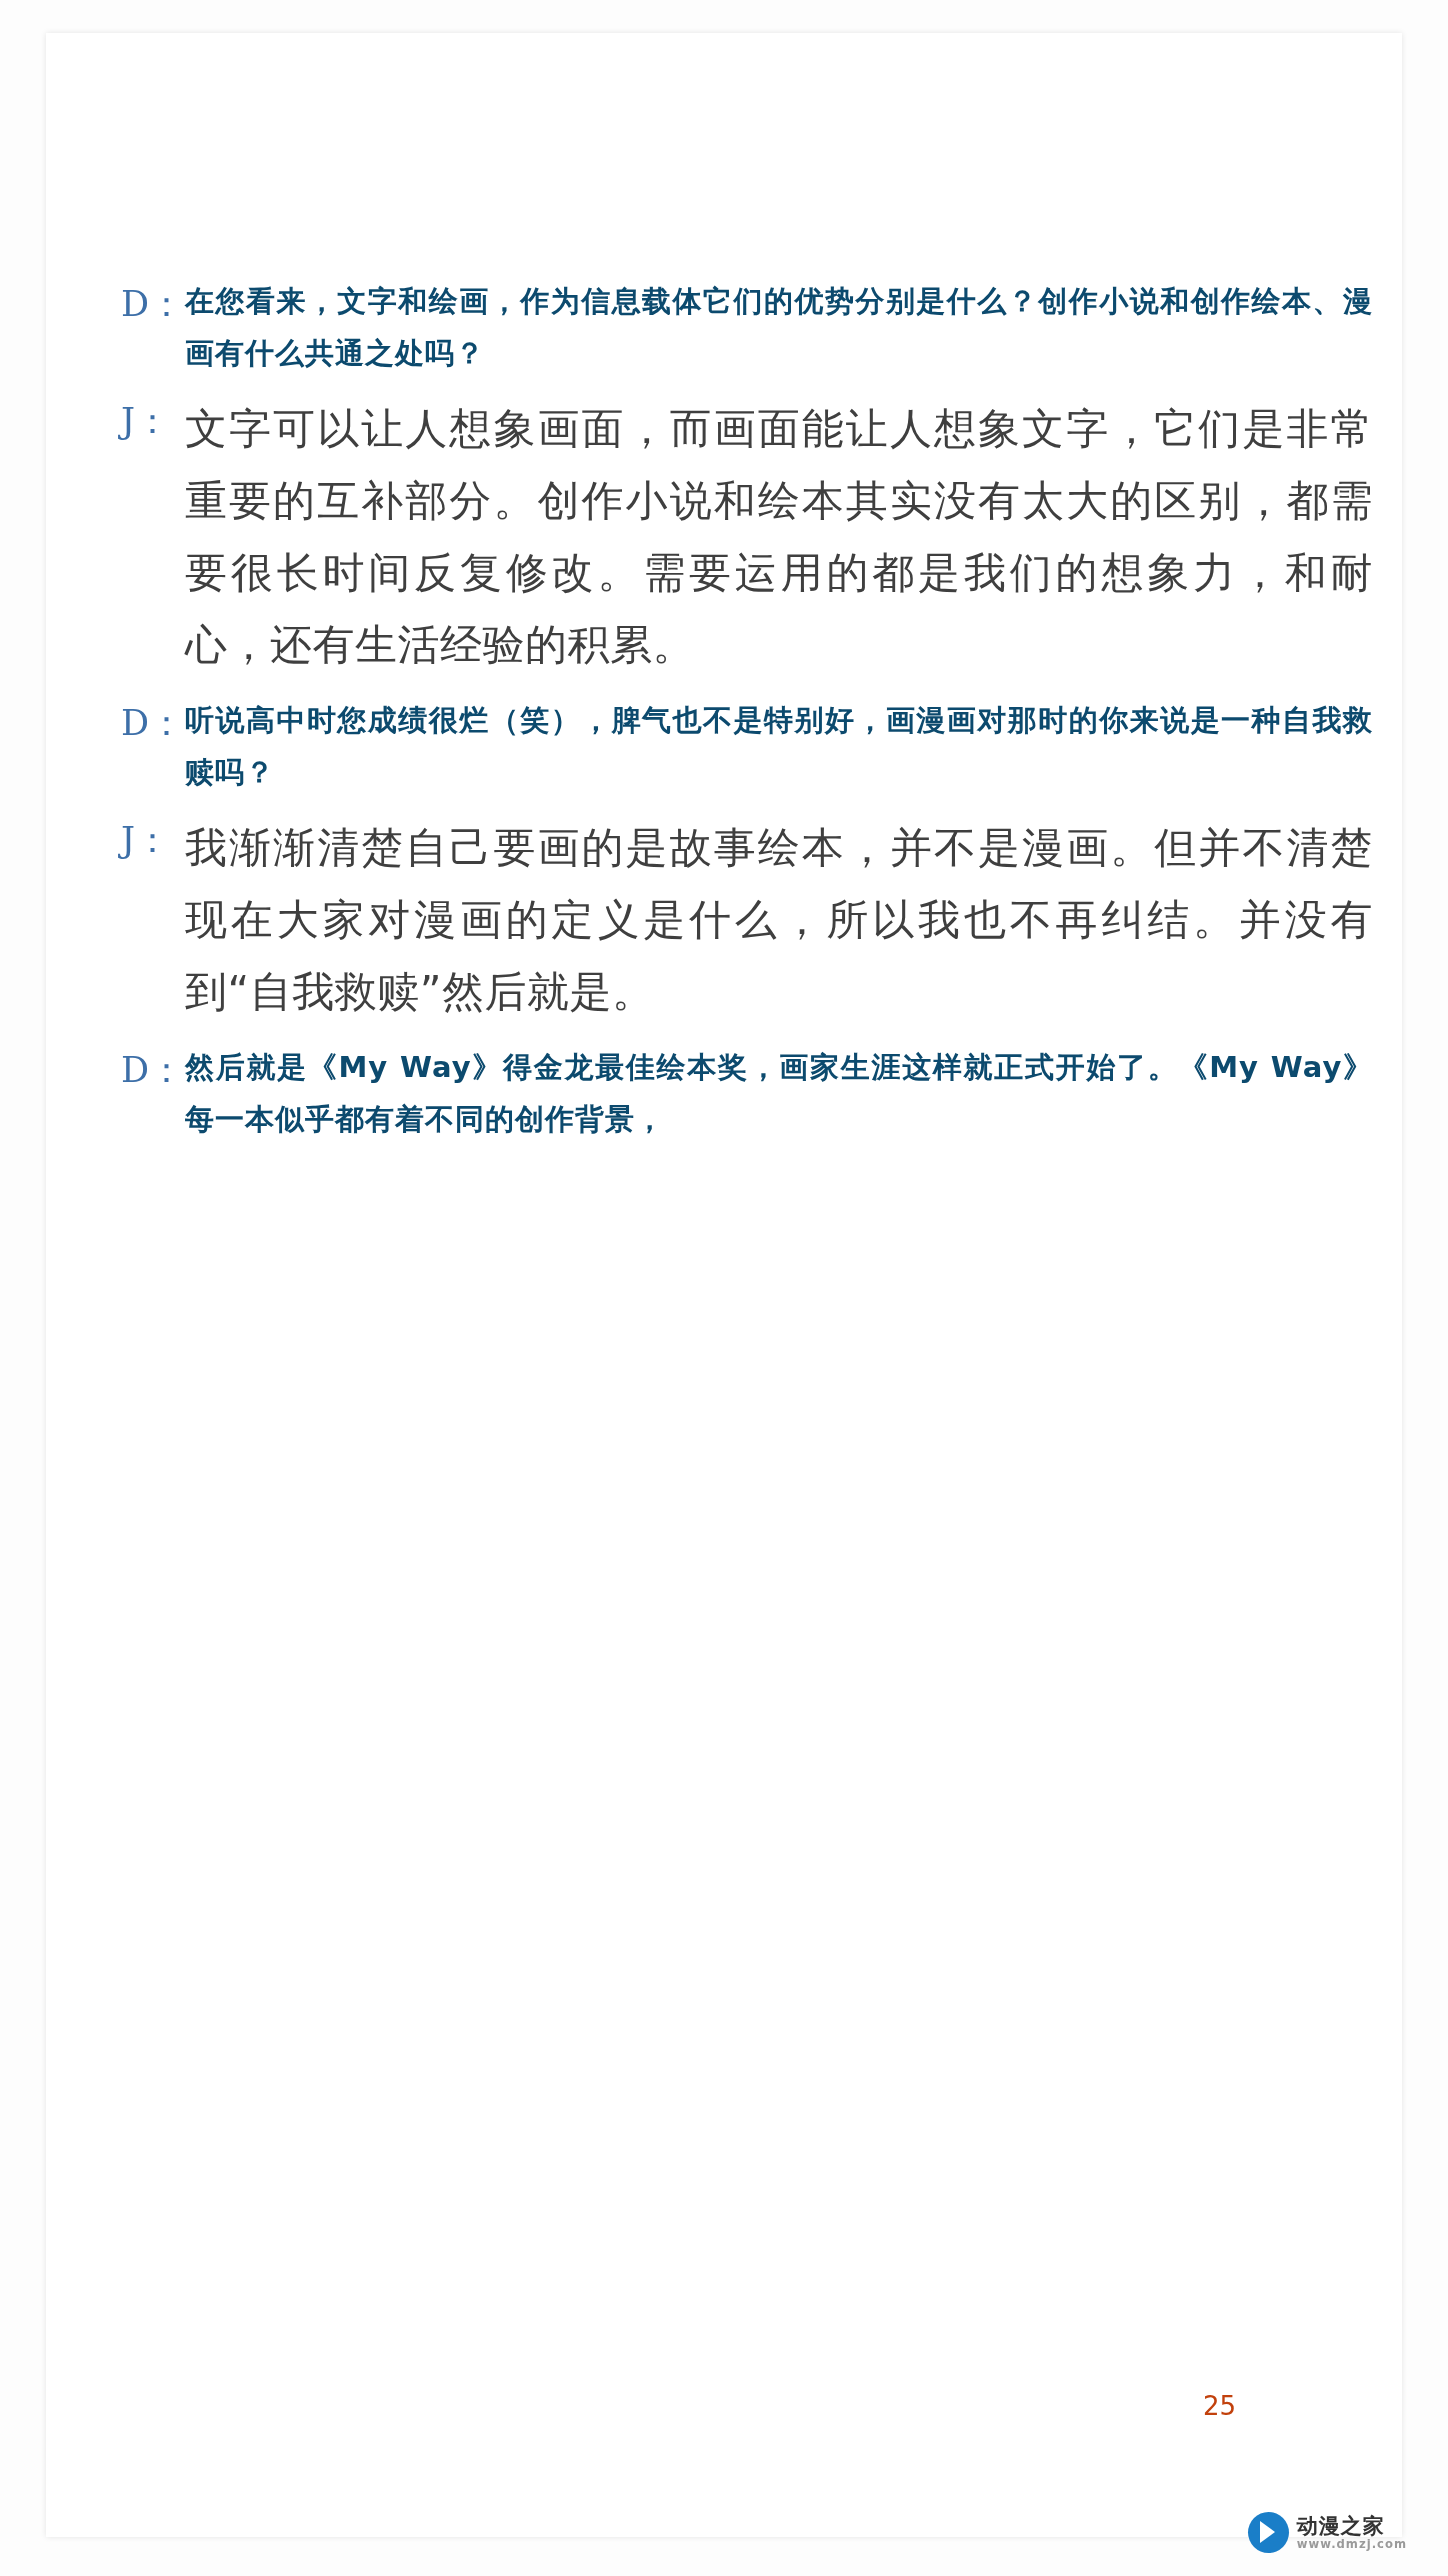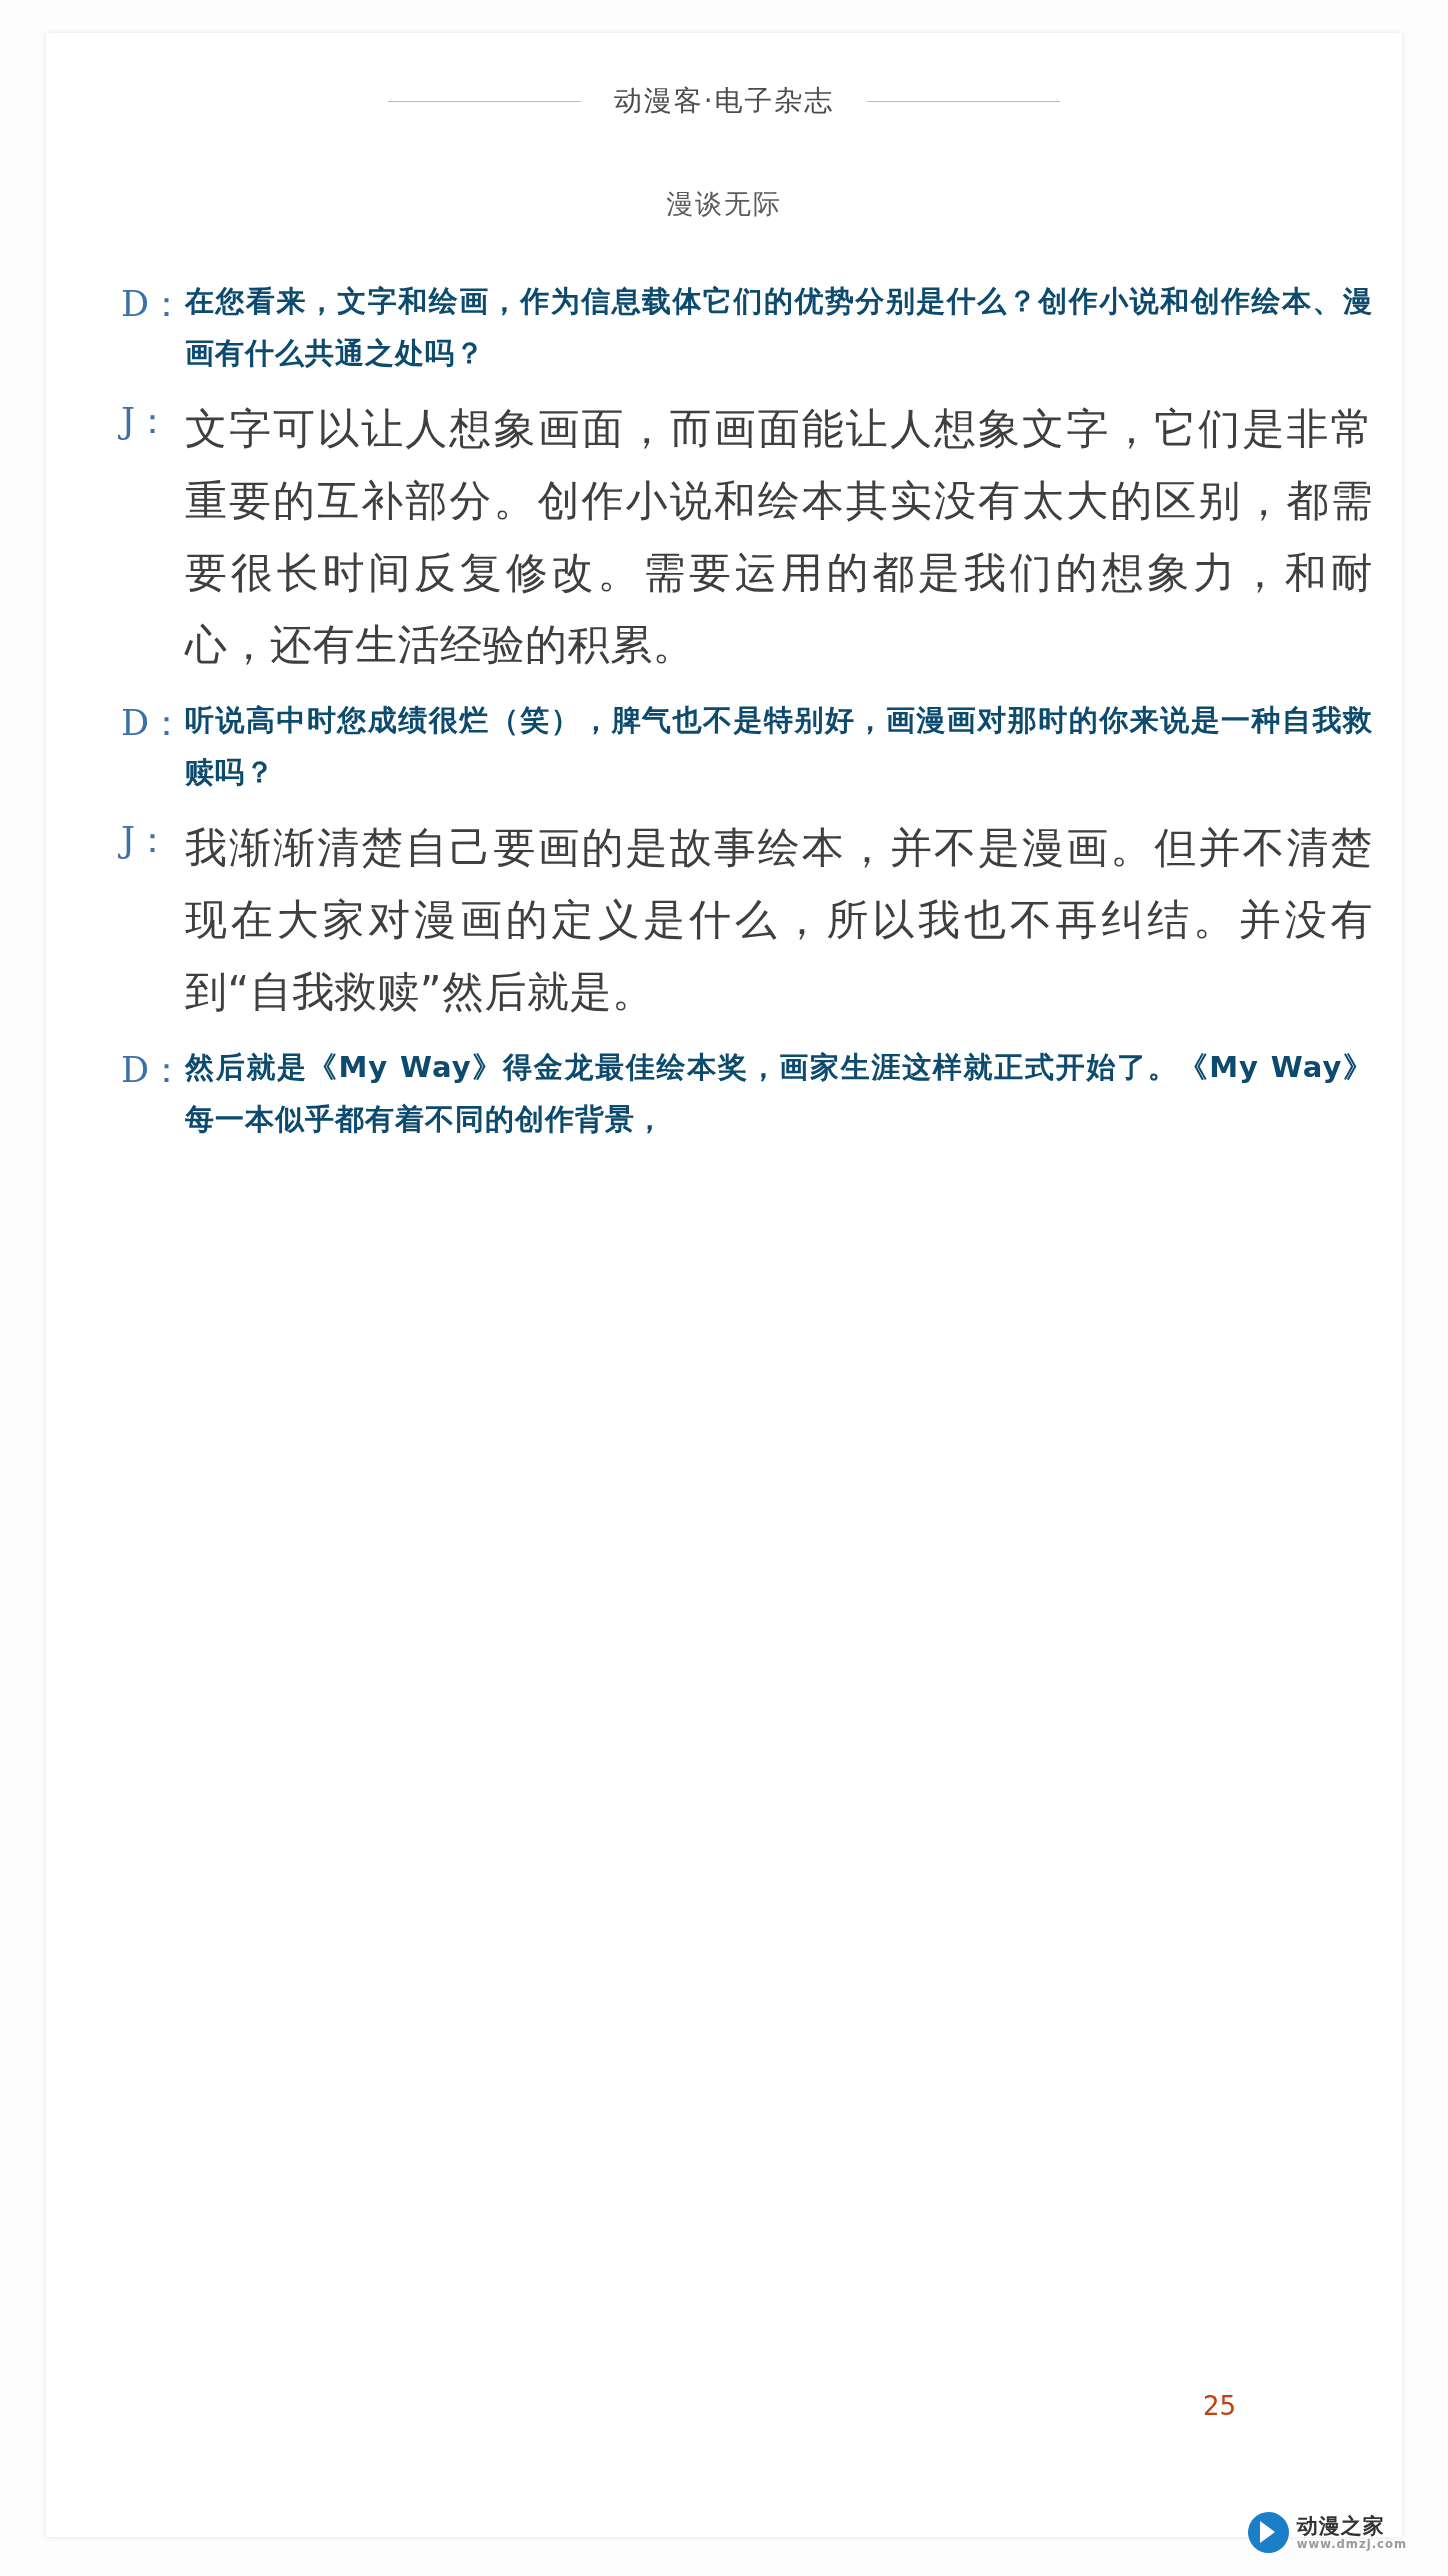--- a/index.html
+++ b/index.html
@@ -213,27 +213,21 @@
     letter-spacing: 1px;
     font-family: "DejaVu Sans", sans-serif;
   }
 </style>
 </head>
 <body>
 
 <div class="page">
   <div class="sheet">
 
-    <div class="header">
-      <div class="rule"></div>
-      <div class="magazine-title">动漫客·电子杂志</div>
-      <div class="rule"></div>
-    </div>
-
-    <div class="section-title">漫谈无际</div>
+
 
     <div class="content">
 
       <div class="q-block">
         <span class="q-marker">D：</span>
         <div class="q-text para">在您看来，文字和绘画，作为信息载体它们的优势分别是什么？创作小说和创作绘本、漫画有什么共通之处吗？</div>
       </div>
 
       <div class="a-block">
         <span class="a-marker">J：</span>

